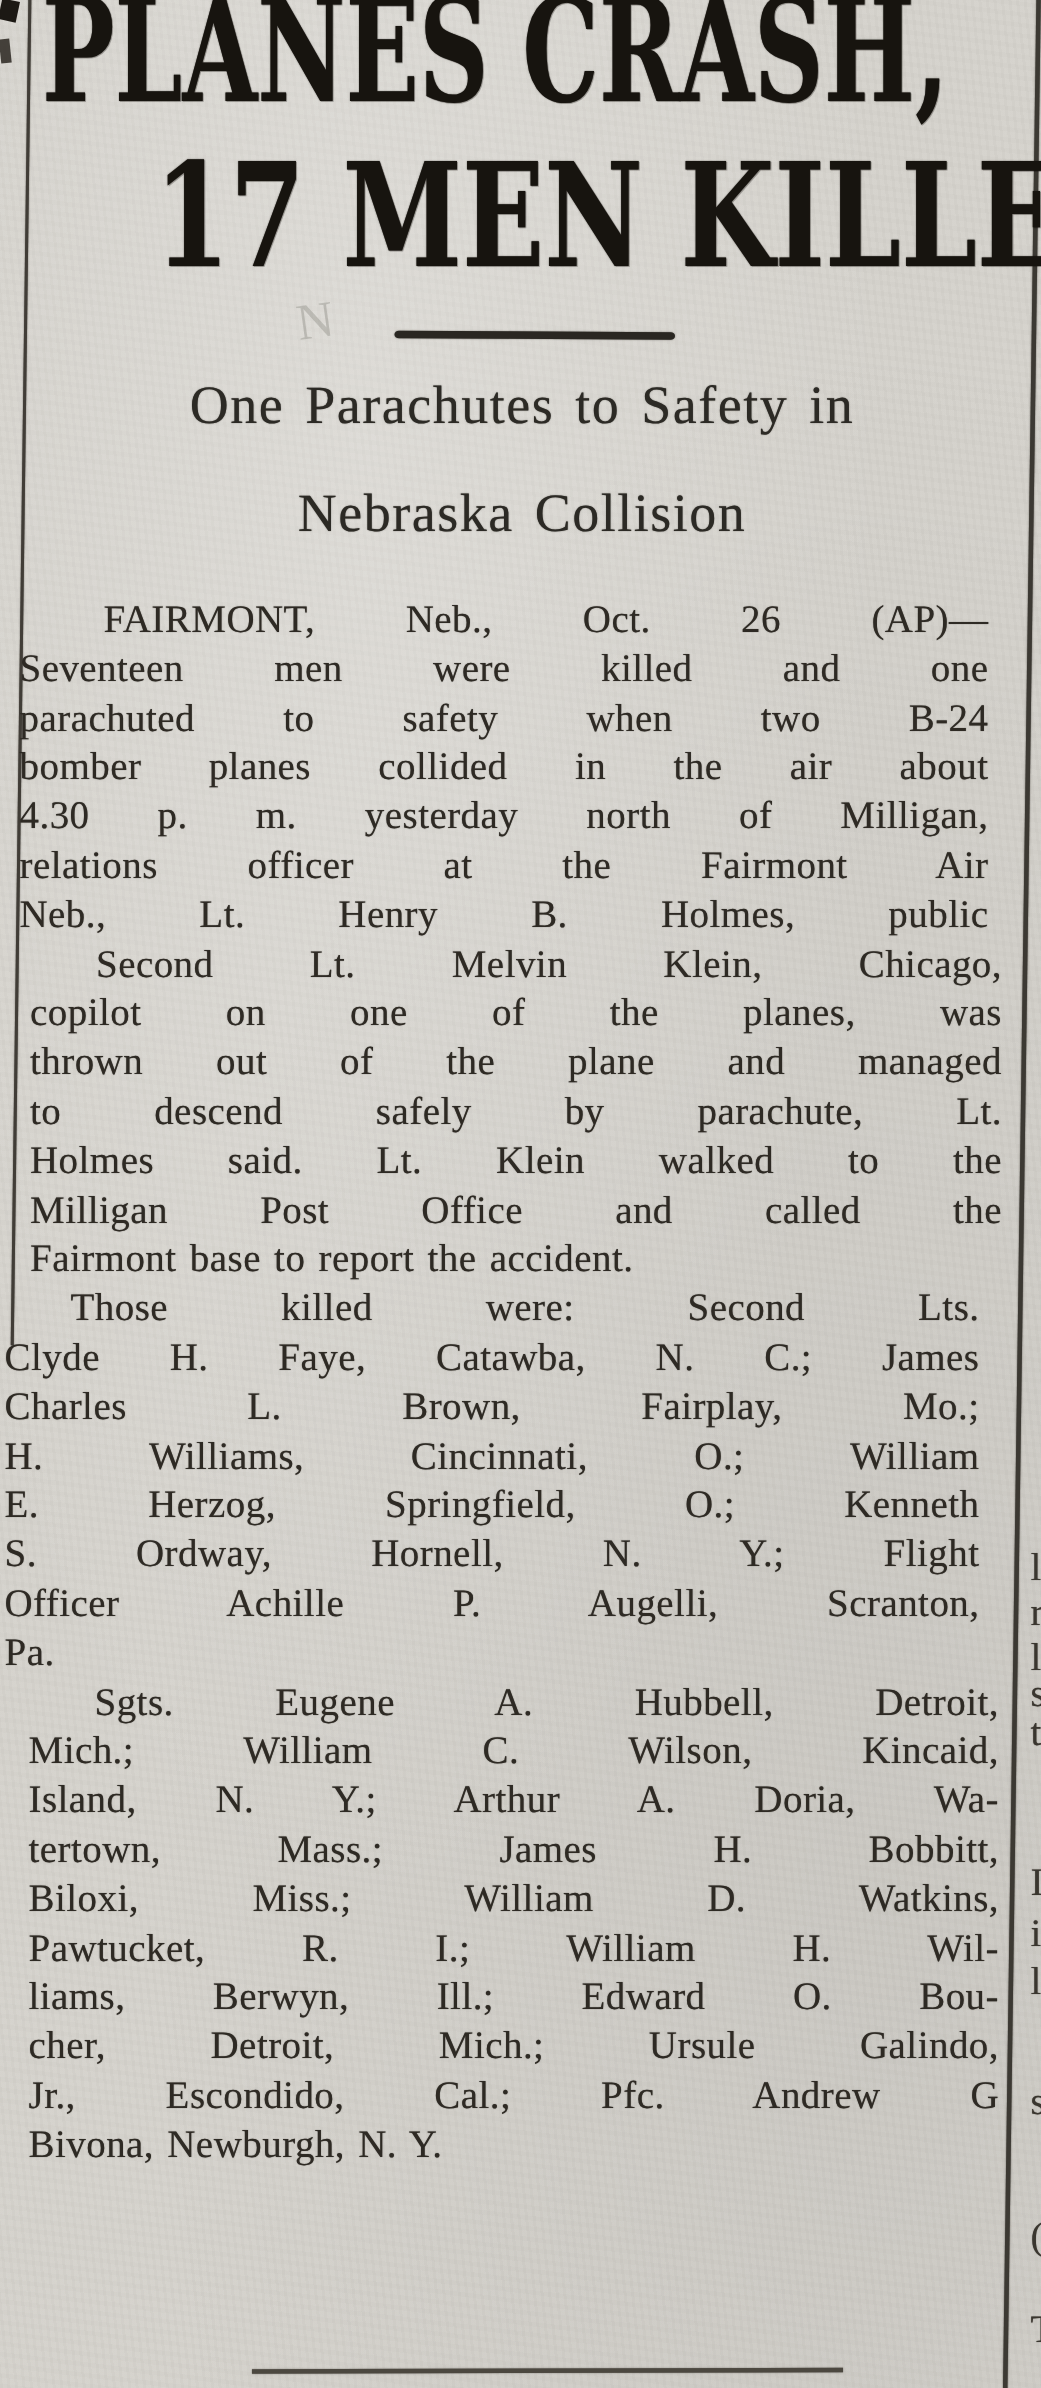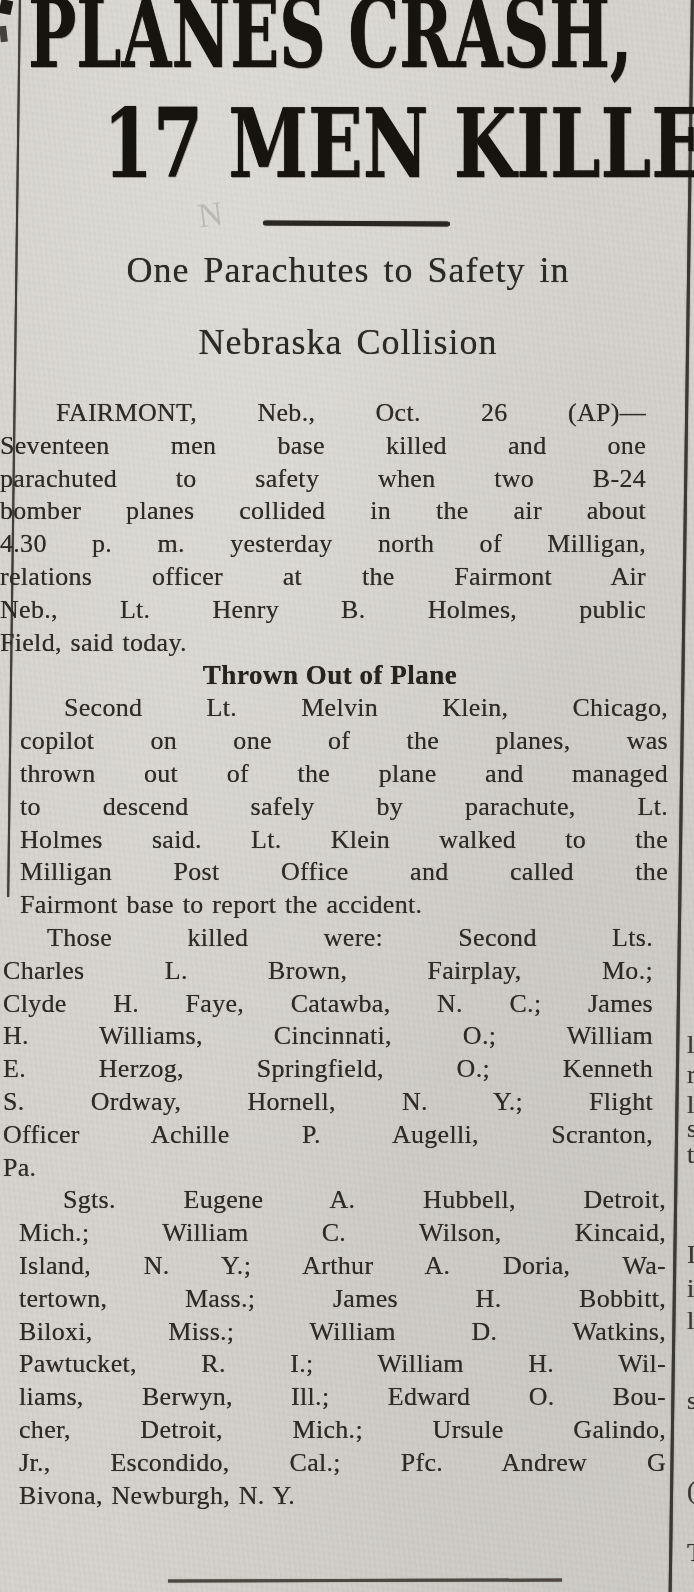--- a/index.html
+++ b/index.html
@@ -36,21 +36,21 @@
   .sh2{top:324px;}
   
   .article-body{position:absolute;top:397px;left:0;width:694px;font-size:26px;line-height:32.8px;
     text-shadow:0 0 .7px rgba(42,38,32,.65);}
   .line{text-align:justify;text-align-last:justify;white-space:nowrap;height:32.8px;
     word-spacing:2px;letter-spacing:.3px;}
   .line.last{text-align-last:left;}
   .line.first{padding-left:44px;}
   .section-heading{font-weight:700;font-size:27px;height:33px;text-align:center;
     letter-spacing:.5px;color:#26221c;}
-  .block-0{width:646px;}
+  .block-0{margin-left:13px;width:646px;}
   .block-0 .line.first{padding-left:56px;}
   .block-1{width:660px;margin-left:0;}
   .block-2{margin-left:20px;width:648px;}
   .block-3{margin-left:3px;width:650px;}
   .block-4{margin-left:0;width:647px;padding-left:19px;}
   
   .bottom-rule{position:absolute;top:1579px;left:168px;width:394px;height:3px;background:#4c4840;
     transform:rotate(-0.15deg);box-shadow:0 0 1px rgba(50,46,40,.7);}
   
   .frag{position:absolute;font-size:26px;color:#3a362f;white-space:nowrap;
@@ -78,42 +78,40 @@
   <div class="headline-line hl2">17 MEN KILLED</div>
 
   <div class="headline-divider"></div>
 
   <div class="subhead-line sh1">One Parachutes to Safety in</div>
   <div class="subhead-line sh2">Nebraska Collision</div>
 
   <div class="article-body">
       <div class="paragraph block-0">
         <div class="line first">FAIRMONT, Neb., Oct. 26 (AP)—</div>
-        <div class="line">Seventeen men base killed and one</div>
+        <div class="line">Seventeen men were killed and one</div>
         <div class="line">parachuted to safety when two B-24</div>
         <div class="line">bomber planes collided in the air about</div>
         <div class="line">4.30 p. m. yesterday north of Milligan,</div>
         <div class="line">relations officer at the Fairmont Air</div>
         <div class="line">Neb., Lt. Henry B. Holmes, public</div>
-        <div class="line last">Field, said today.</div>
       </div>
-      <div class="section-heading block-1">Thrown Out of Plane</div>
       <div class="paragraph block-2">
         <div class="line first">Second Lt. Melvin Klein, Chicago,</div>
         <div class="line">copilot on one of the planes, was</div>
         <div class="line">thrown out of the plane and managed</div>
         <div class="line">to descend safely by parachute, Lt.</div>
         <div class="line">Holmes said. Lt. Klein walked to the</div>
         <div class="line">Milligan Post Office and called the</div>
         <div class="line last">Fairmont base to report the accident.</div>
       </div>
       <div class="paragraph block-3">
         <div class="line first">Those killed were: Second Lts.</div>
+        <div class="line">Clyde H. Faye, Catawba, N. C.; James</div>
         <div class="line">Charles L. Brown, Fairplay, Mo.;</div>
-        <div class="line">Clyde H. Faye, Catawba, N. C.; James</div>
         <div class="line">H. Williams, Cincinnati, O.; William</div>
         <div class="line">E. Herzog, Springfield, O.; Kenneth</div>
         <div class="line">S. Ordway, Hornell, N. Y.; Flight</div>
         <div class="line">Officer Achille P. Augelli, Scranton,</div>
         <div class="line last">Pa.</div>
       </div>
       <div class="paragraph block-4">
         <div class="line first">Sgts. Eugene A. Hubbell, Detroit,</div>
         <div class="line">Mich.; William C. Wilson, Kincaid,</div>
         <div class="line">Island, N. Y.; Arthur A. Doria, Wa-</div>

